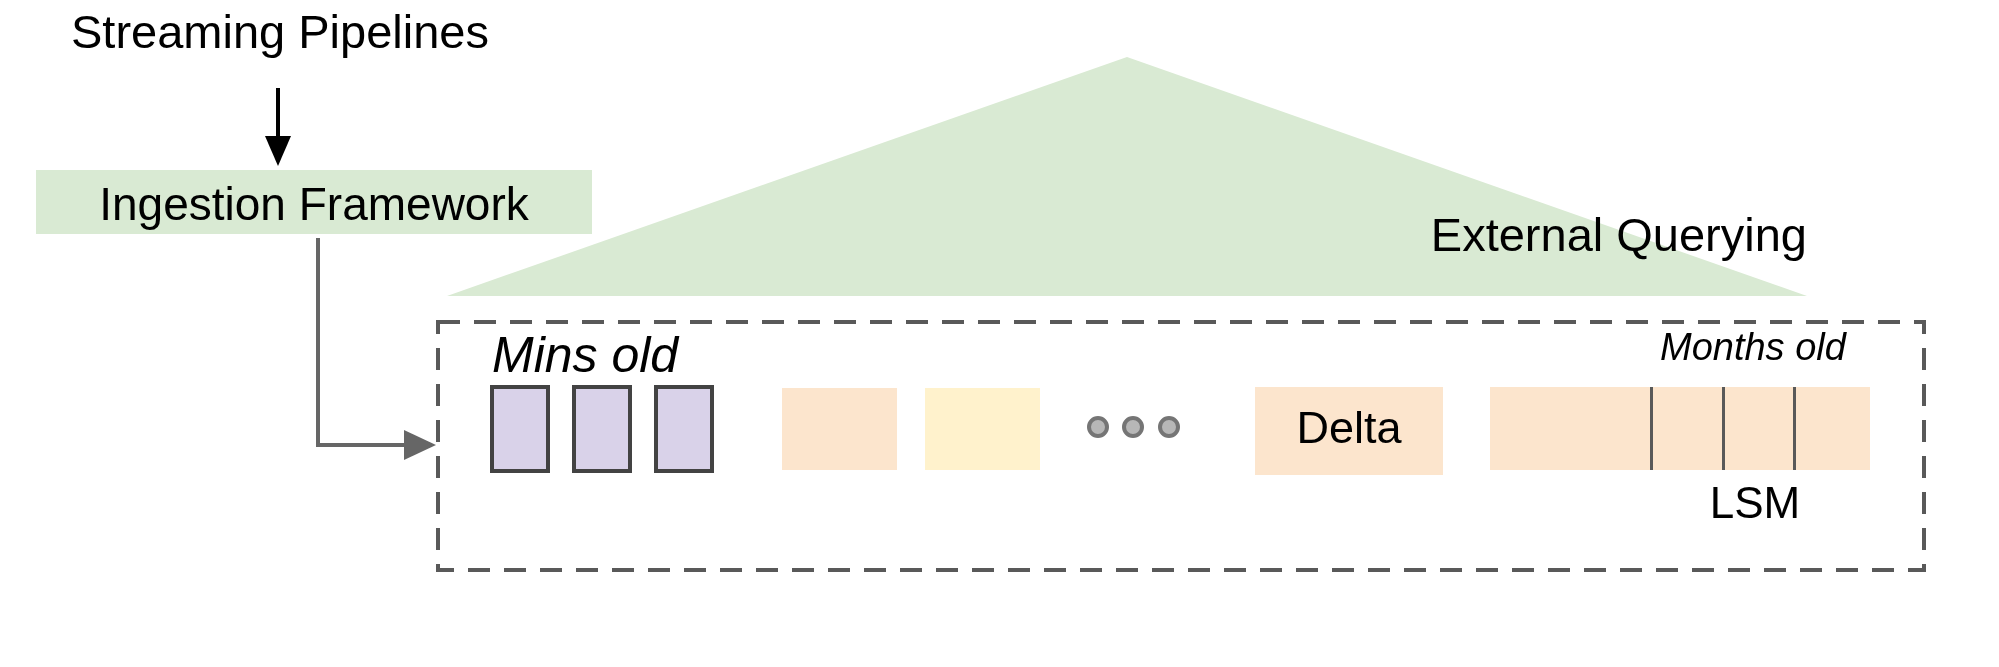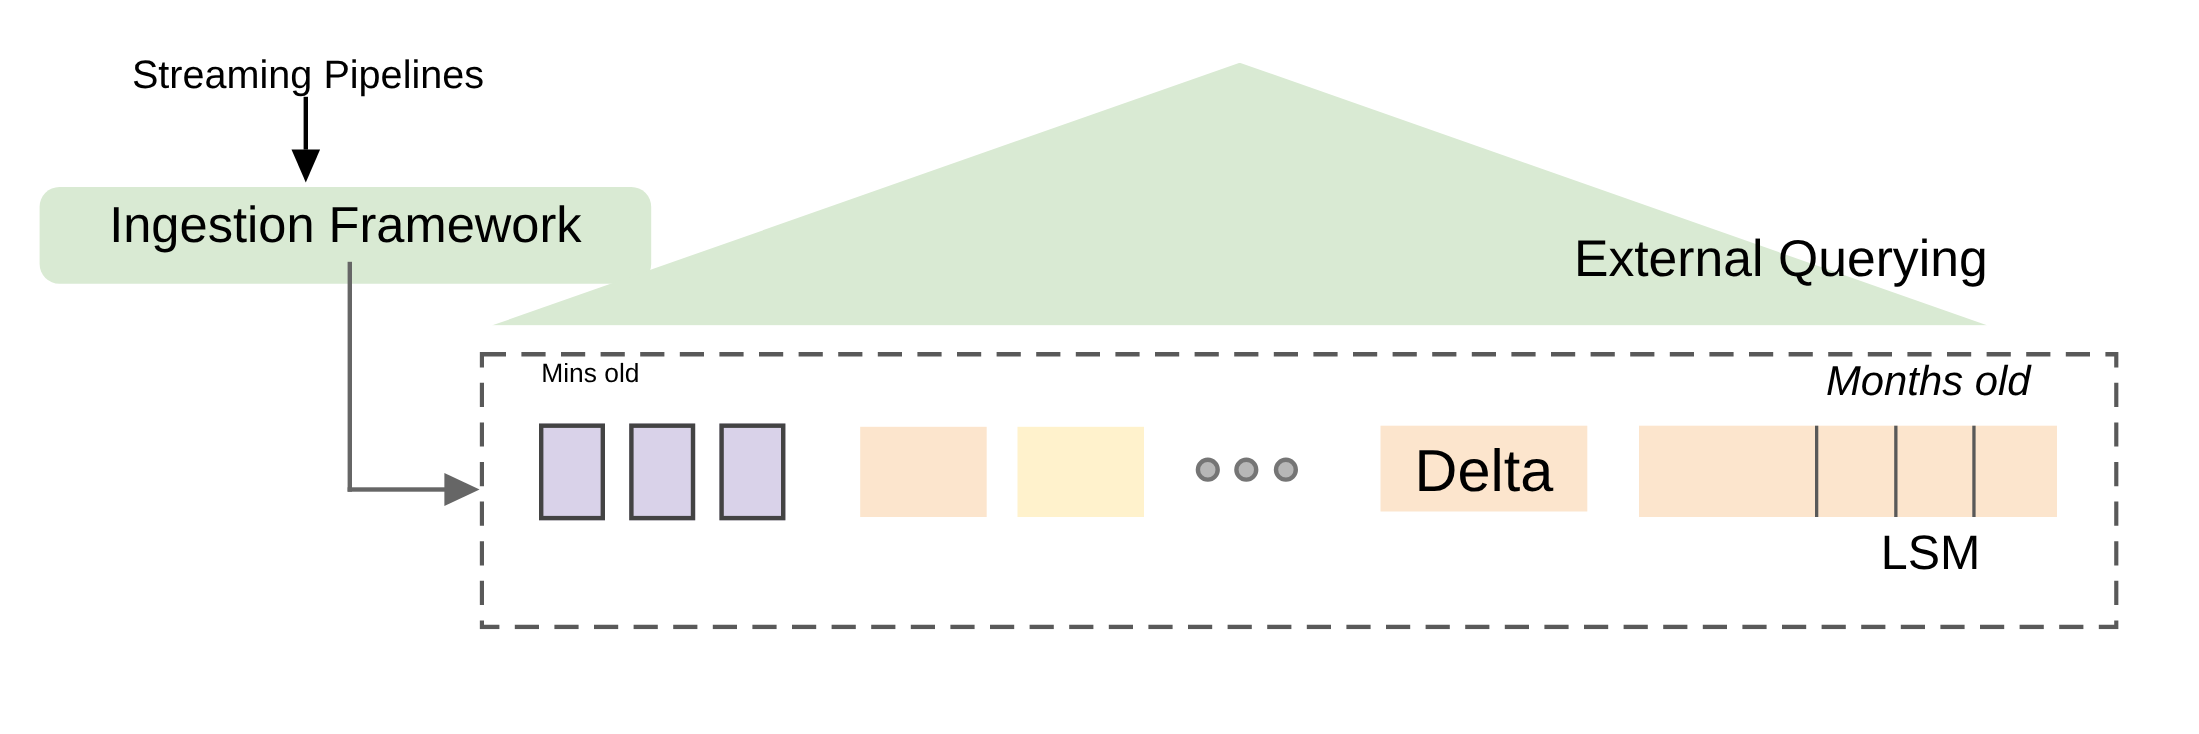--- a/index.html
+++ b/index.html
@@ -9,46 +9,44 @@
     overflow: hidden;
     font-family: "Liberation Sans", sans-serif;
     color: var(--text, #000);
   }
   .abs { position: absolute; }
 
   
   .streaming-label {
     left: 40px; top: 4px; width: 480px;
     text-align: center;
-    font-size: 36px; line-height: 56px;
+    font-size: 47px; line-height: 56px;
     color: var(--text);
-    margin-top: 36px;
   }
 
   
   .down-arrow-line {
     left: 276px; top: 88px; width: 4px; height: 48px;
     background: var(--text);
   }
   .down-arrow-head {
     left: 265px; top: 136px;
     width: 0; height: 0;
     border-left: 13px solid transparent;
     border-right: 13px solid transparent;
     border-top: 30px solid var(--text);
   }
 
   
   .ingestion-box {
-    left: 36px; top: 170px; width: 556px; height: 88px;
+    left: 36px; top: 170px; width: 556px; height: 64px;
     background: var(--green);
     text-align: center;
     font-size: 46px; line-height: 68px;
     color: var(--text);
-    border-radius: 18px;
   }
 
   
   .query-triangle {
     left: 447px; top: 57px; width: 1360px; height: 239px;
     background: var(--green);
     -webkit-clip-path: polygon(50% 0%, 100% 100%, 0% 100%);
     clip-path: polygon(50% 0%, 100% 100%, 0% 100%);
   }
   .query-label {
@@ -73,21 +71,21 @@
     border-top: 15px solid transparent;
     border-bottom: 15px solid transparent;
     border-left: 32px solid var(--gray_line);
   }
 
   
   .storage-svg { left: 436px; top: 320px; }
 
   .mins-old-label {
     left: 492px; top: 326px;
-    font-size: 24px; 
+    font-size: 50px; font-style: italic;
     color: var(--text);
   }
   .months-old-label {
     left: 1660px; top: 326px; width: 210px;
     text-align: left;
     font-size: 38px; font-style: italic;
     color: var(--text);
   }
 
   
@@ -114,24 +112,24 @@
     background: var(--dot_fill);
     border: 4px solid var(--dot_ring);
     border-radius: 50%;
   }
   .dot.d1 { left: 1087px; }
   .dot.d2 { left: 1122px; }
   .dot.d3 { left: 1158px; }
 
   
   .delta-box {
-    left: 1255px; top: 387px; width: 188px; height: 78px;
+    left: 1255px; top: 387px; width: 188px; height: 88px;
     background: var(--orange);
     text-align: center;
-    font-size: 54px; line-height: 82px;
+    font-size: 45px; line-height: 82px;
     color: var(--text);
   }
 
   
   .lsm-run {
     left: 1490px; top: 387px; width: 380px; height: 83px;
     background: var(--orange);
   }
   .lsm-divider {
     top: 0; width: 3px; height: 83px;

